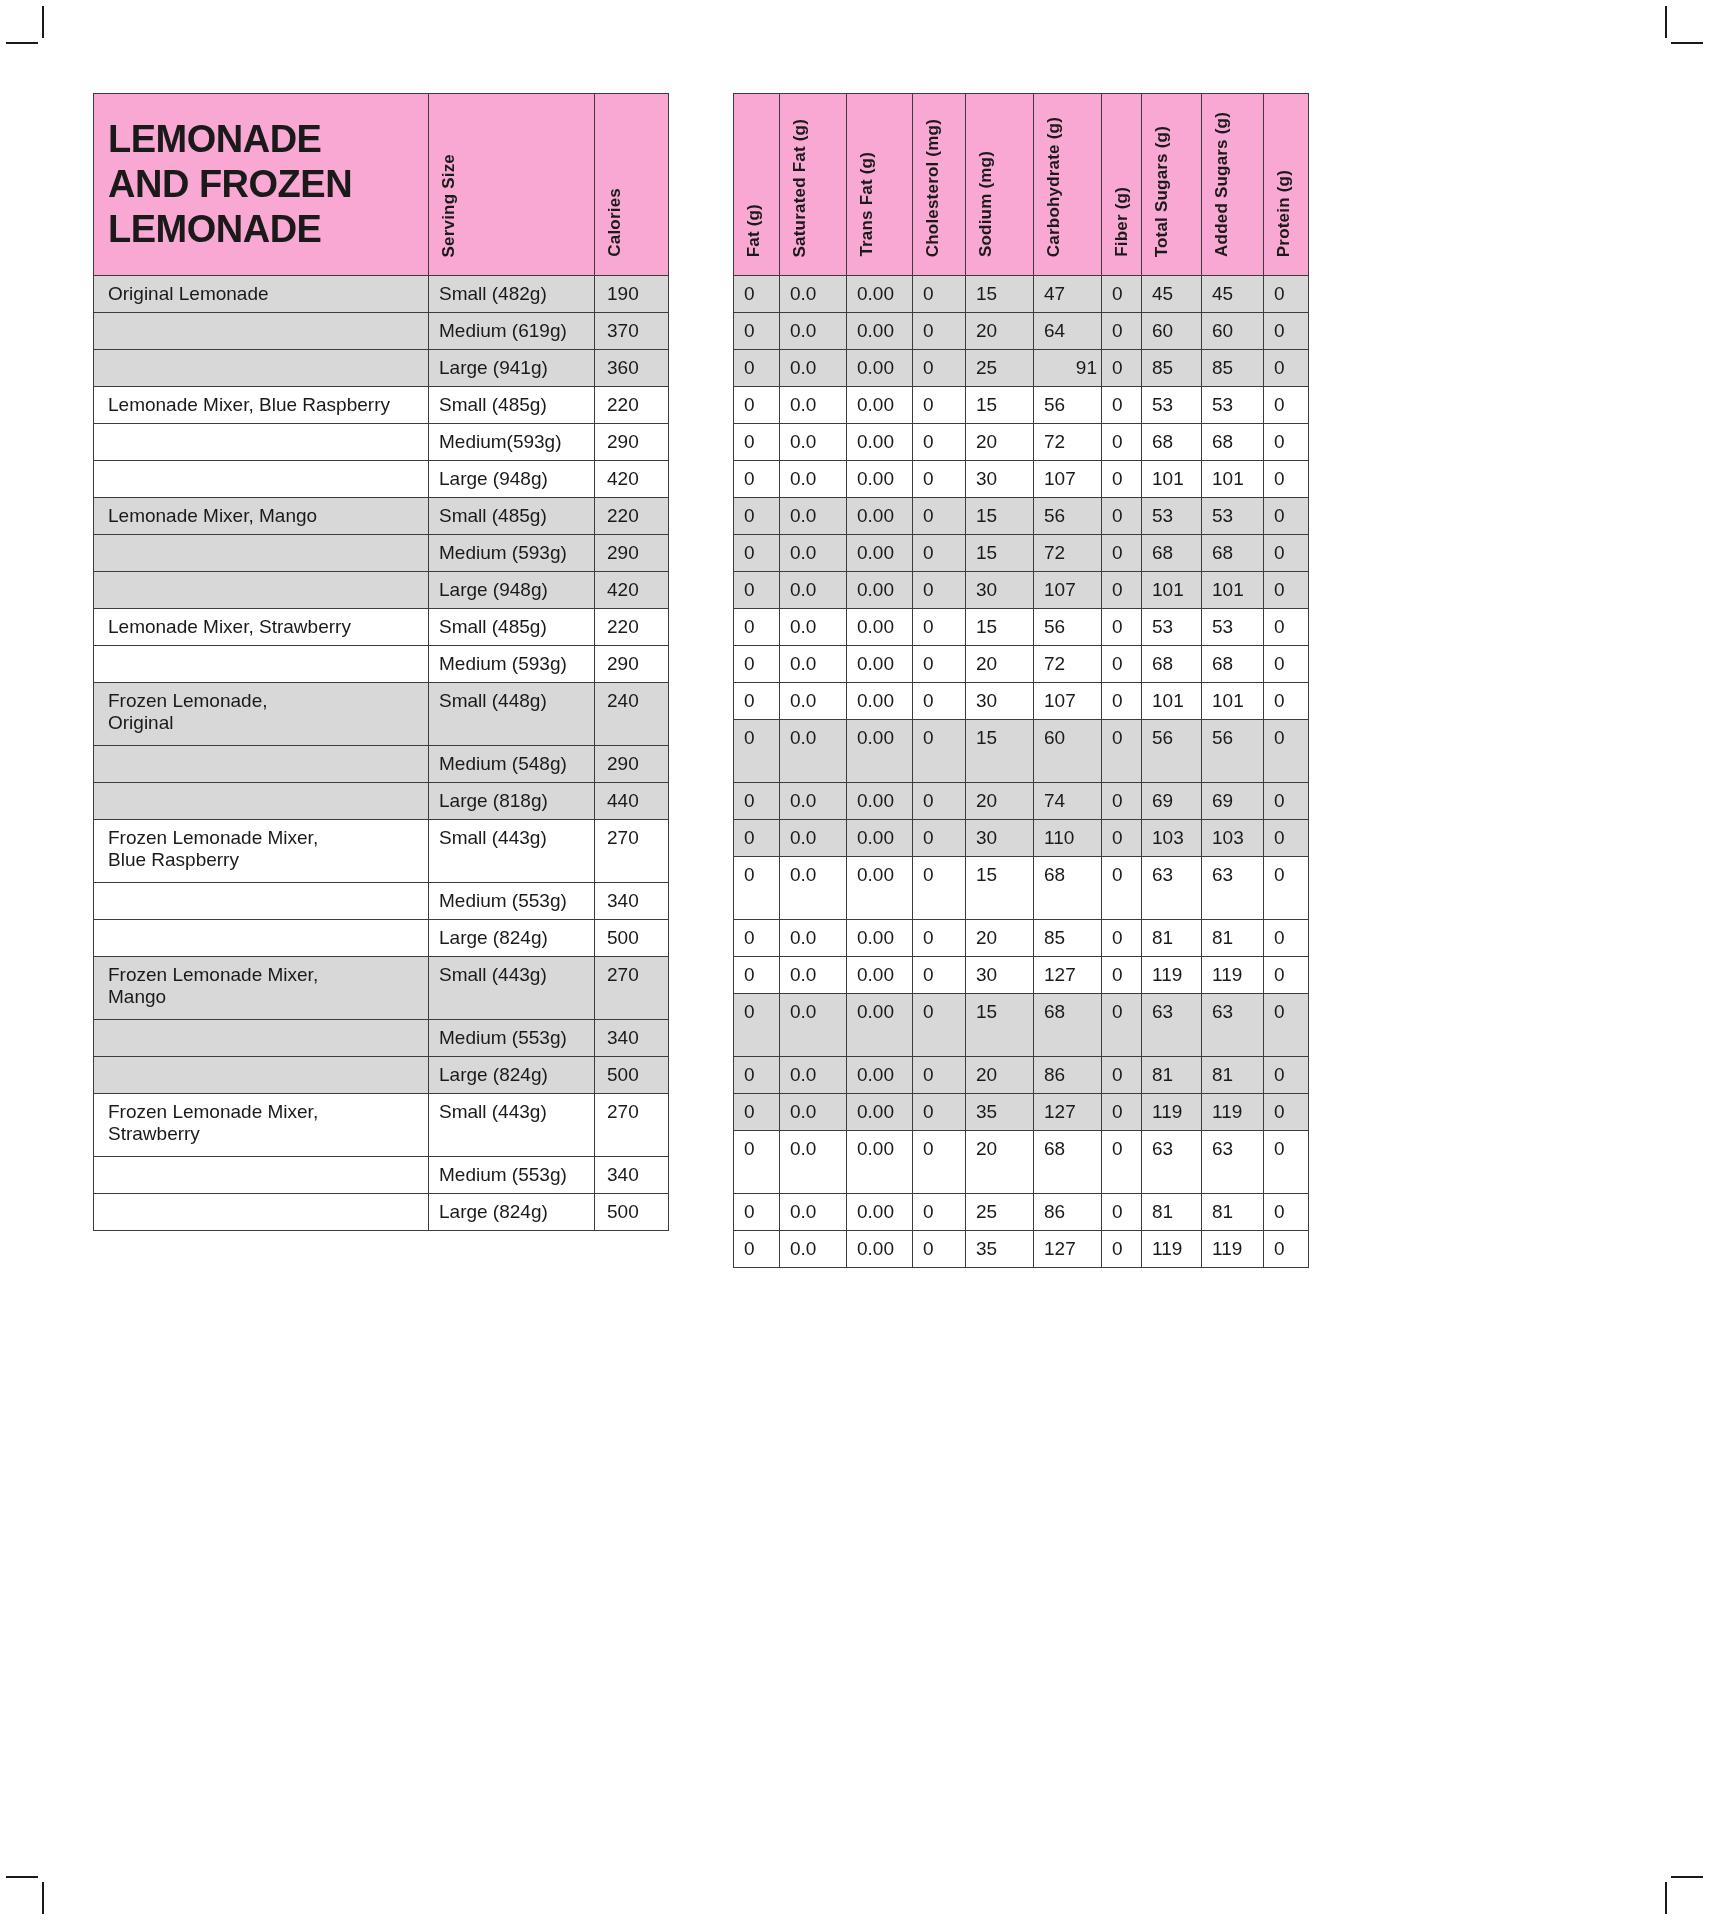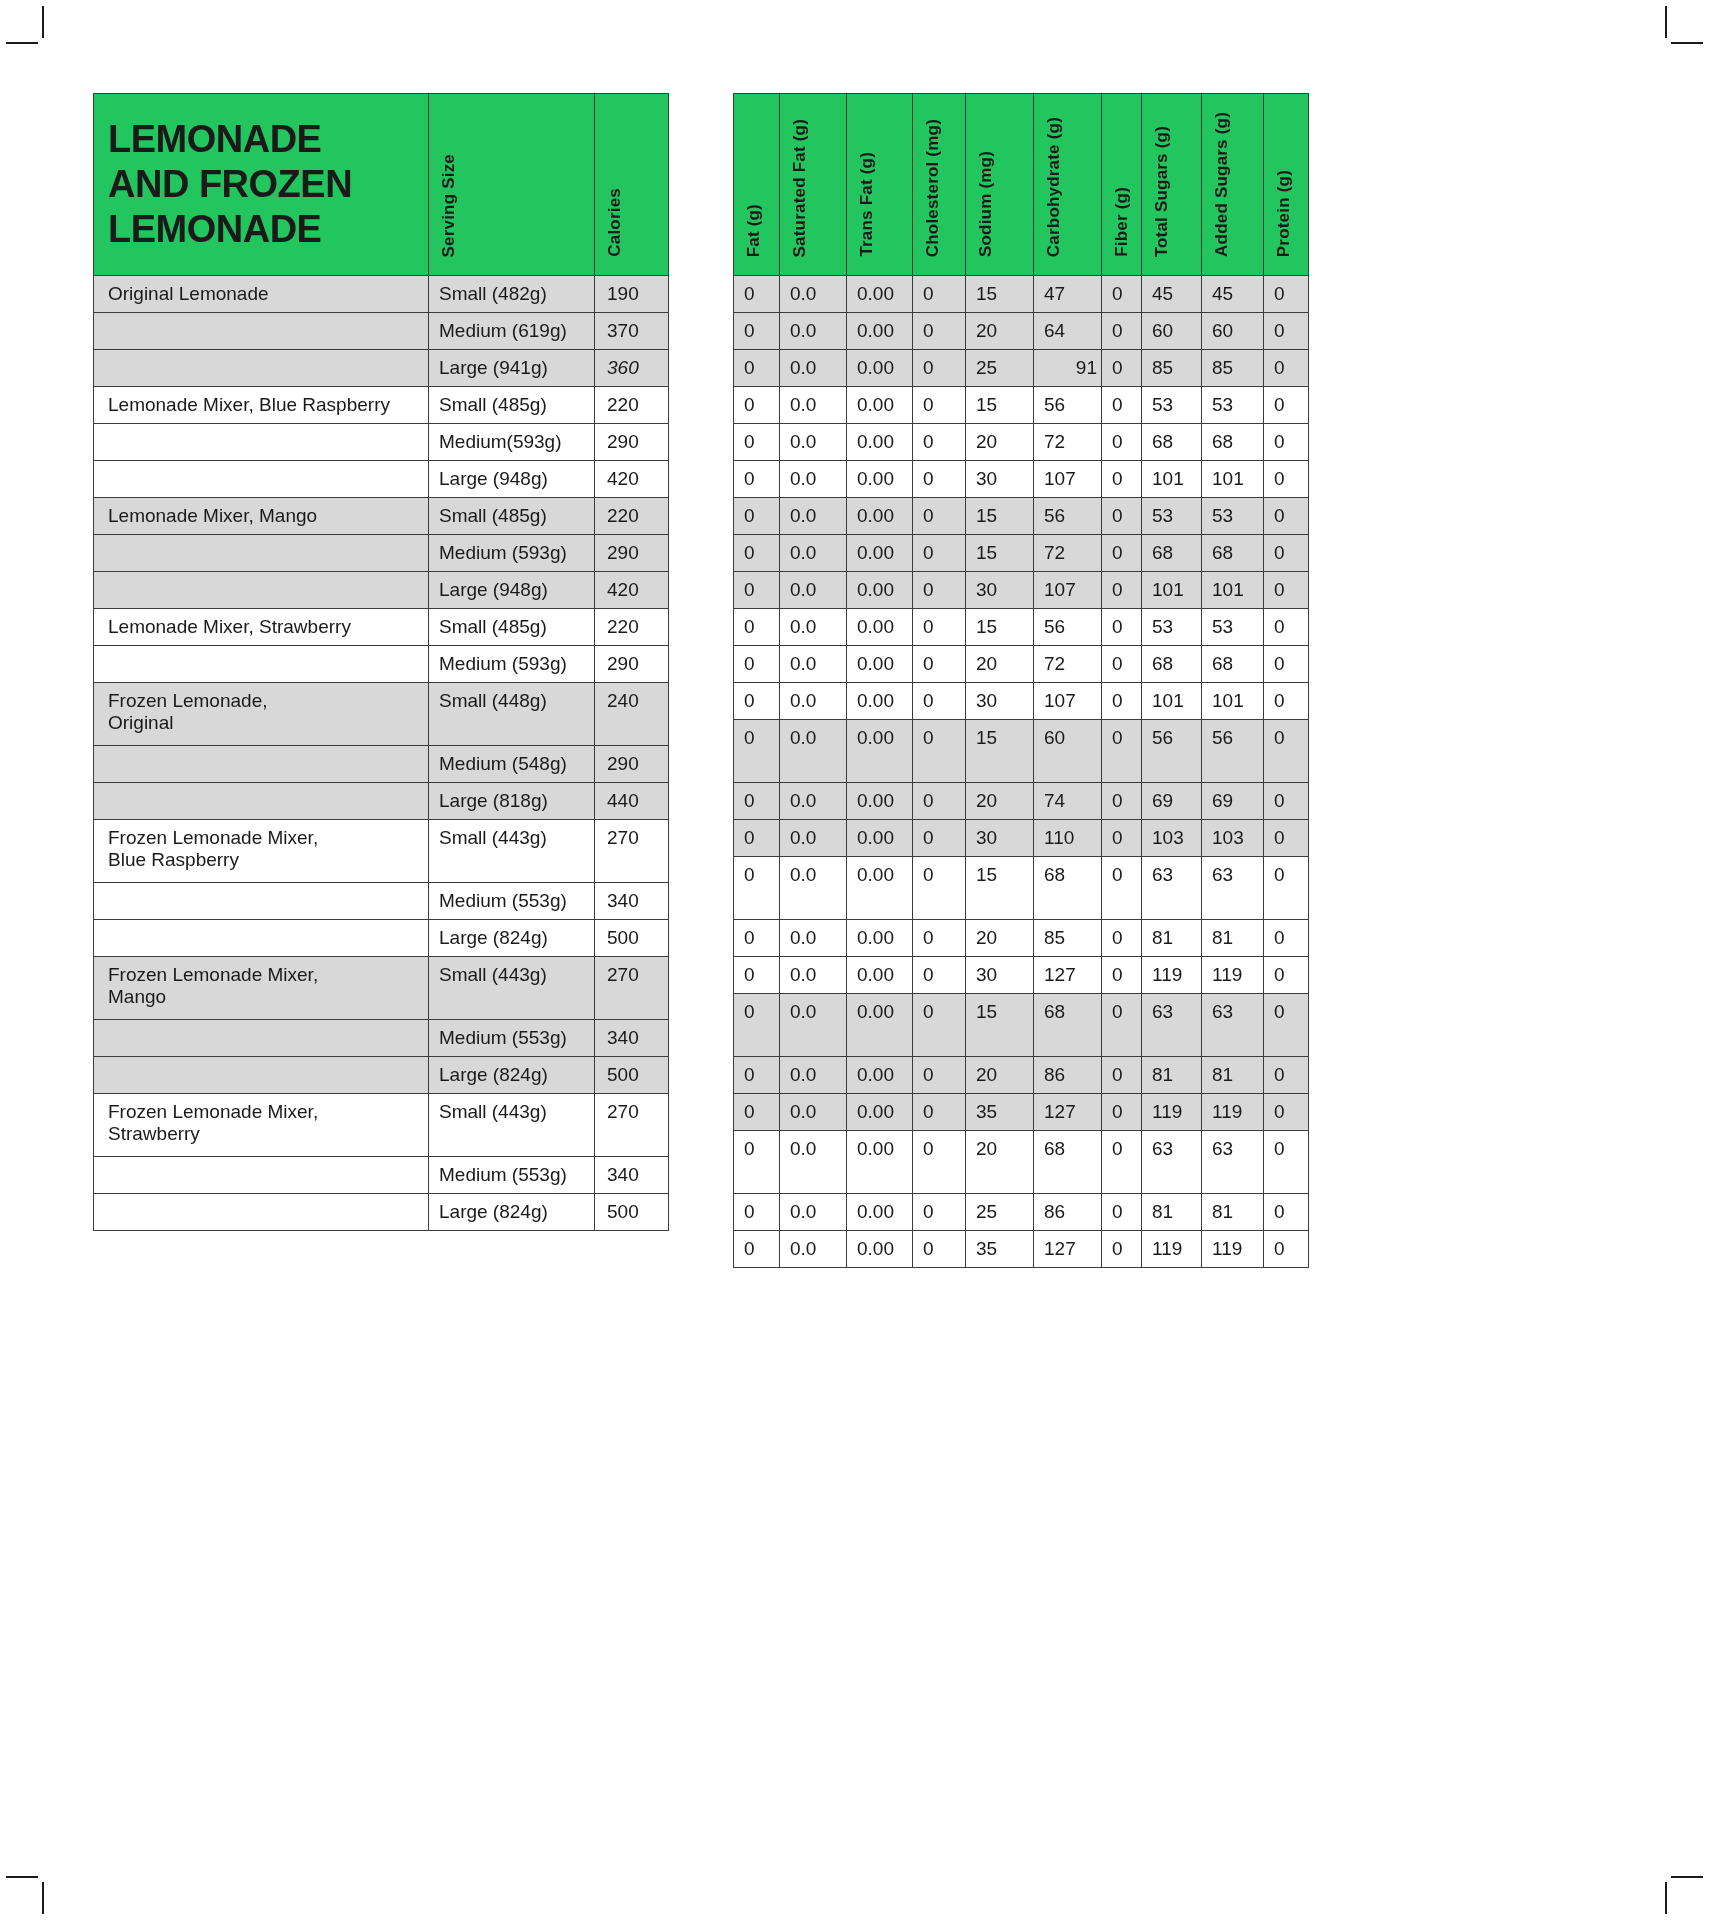--- a/index.html
+++ b/index.html
@@ -18,21 +18,21 @@
   .cm-br-v { right: 42px; bottom: 6px; width: 2px; height: 32px; }
   .cm-br-h { right: 6px;  bottom: 42px; width: 32px; height: 2px; }
 
   .tables { position: absolute; left: 93px; top: 93px; display: flex; gap: 64px; align-items: flex-start; }
 
   table { border-collapse: collapse; table-layout: fixed; }
   .left-table  { width: 575px; border: 1.5px solid #2e2e2e; }
   .right-table { width: 575px; border: 1.5px solid #2e2e2e; }
   th, td { border: 1px solid #3c3c3c; }
 
-  thead th { height: 182px; vertical-align: bottom; background: #22c55e; }
+  thead th { height: 182px; vertical-align: bottom; background: #f9a8d4; }
   th.rot { text-align: left; padding: 0 0 14px 11px; }
   .vtext {
     display: inline-block;
     writing-mode: vertical-rl;
     transform: rotate(180deg);
     font-weight: bold;
     font-size: 17px;
     line-height: 1;
     white-space: nowrap;
     letter-spacing: 0.2px;
@@ -120,21 +120,21 @@
             <td class="cal-cell" style="white-space: pre-line;">190</td>
           </tr>
           <tr class="shaded">
             <td class="item-cell" style="white-space: pre-line;"></td>
             <td class="serving-cell" style="white-space: pre-line;">Medium (619g)</td>
             <td class="cal-cell" style="white-space: pre-line;">370</td>
           </tr>
           <tr class="shaded">
             <td class="item-cell" style="white-space: pre-line;"></td>
             <td class="serving-cell" style="white-space: pre-line;">Large (941g)</td>
-            <td class="cal-cell" style="white-space: pre-line; font-style: italic;">360</td>
+            <td class="cal-cell" style="white-space: pre-line;">360</td>
           </tr>
           <tr class="plain">
             <td class="item-cell" style="white-space: pre-line;">Lemonade Mixer, Blue Raspberry</td>
             <td class="serving-cell" style="white-space: pre-line;">Small (485g)</td>
             <td class="cal-cell" style="white-space: pre-line;">220</td>
           </tr>
           <tr class="plain">
             <td class="item-cell" style="white-space: pre-line;"></td>
             <td class="serving-cell" style="white-space: pre-line;">Medium(593g)</td>
             <td class="cal-cell" style="white-space: pre-line;">290</td>

